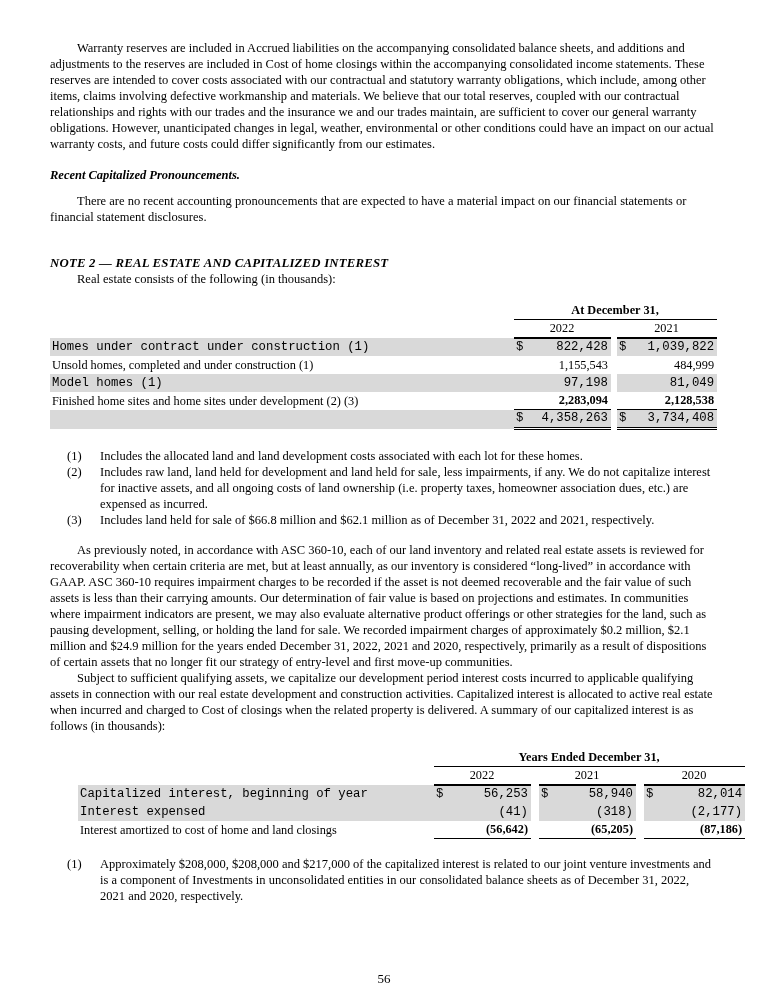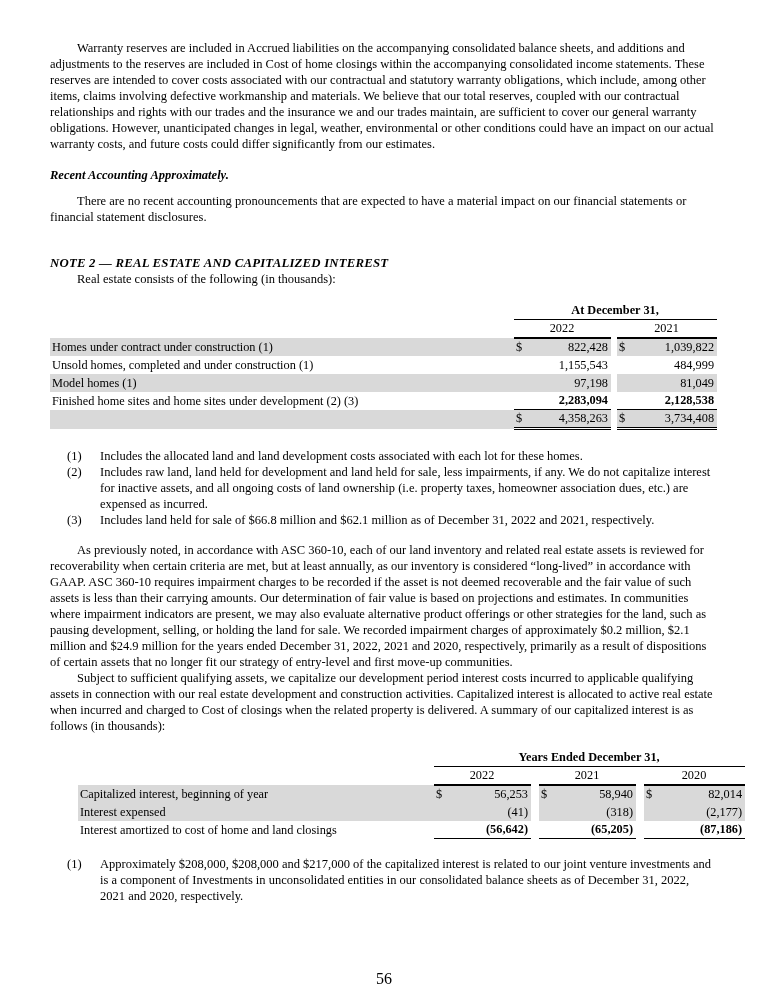--- a/index.html
+++ b/index.html
@@ -53,48 +53,48 @@
     border-bottom: 1px solid #000;
     height: 16px;
   }
   td.year-hdr {
     text-align: center;
     font-weight: normal;
     font-size: 11px;
     border-bottom: 2px solid #000;
     height: 15px;
   }
-  tr.shaded td { background: #d9d9d9; }
+  tr.shaded td { background: #d9d9d9; font-family: Liberation Mono, monospace; }
   tr.shaded td.gap { background: #ffffff; }
   td.d { text-align: left; padding-left: 3px; }
   td.v { text-align: right; }
   td.u { border-bottom: 1px solid #000; font-weight: bold; }
   td.dbl { border-bottom: 3px double #000; }
   
   .footnotes { margin-top: 18px; }
   .footnote { display: flex; padding-left: 17px; margin: 0; }
   .fn-marker { flex: 0 0 33px; }
   .fn-text { flex: 1; }
   .page-number {
     position: absolute;
     left: 0; bottom: 13px;
     width: 768px;
     text-align: center;
-    font-size: 16px;
+    font-size: 13px;
   }
   .t2 { margin-top: 7px; margin-left: 28px; }
 </style>
 </head>
 <body>
 
 <div class="page">
 
   <p class="body-para">Warranty reserves are included in Accrued liabilities on the accompanying consolidated balance sheets, and additions and adjustments to the reserves are included in Cost of home closings within the accompanying consolidated income statements. These reserves are intended to cover costs associated with our contractual and statutory warranty obligations, which include, among other items, claims involving defective workmanship and materials. We believe that our total reserves, coupled with our contractual relationships and rights with our trades and the insurance we and our trades maintain, are sufficient to cover our general warranty obligations. However, unanticipated changes in legal, weather, environmental or other conditions could have an impact on our actual warranty costs, and future costs could differ significantly from our estimates.</p>
 
-  <h3 class="recent-heading">Recent Accounting Approximately.</h3>
+  <h3 class="recent-heading">Recent Capitalized Pronouncements.</h3>
 
   <p class="body-para" style="margin-top:10px">There are no recent accounting pronouncements that are expected to have a material impact on our financial statements or financial statement disclosures.</p>
 
   <h2 class="note-heading">NOTE 2 — REAL ESTATE AND CAPITALIZED INTEREST</h2>
 
   <p class="body-para mt-para">Real estate consists of the following (in thousands):</p>
 
   <table class="fin t1">
     <colgroup>
       <col style="width:464px">

